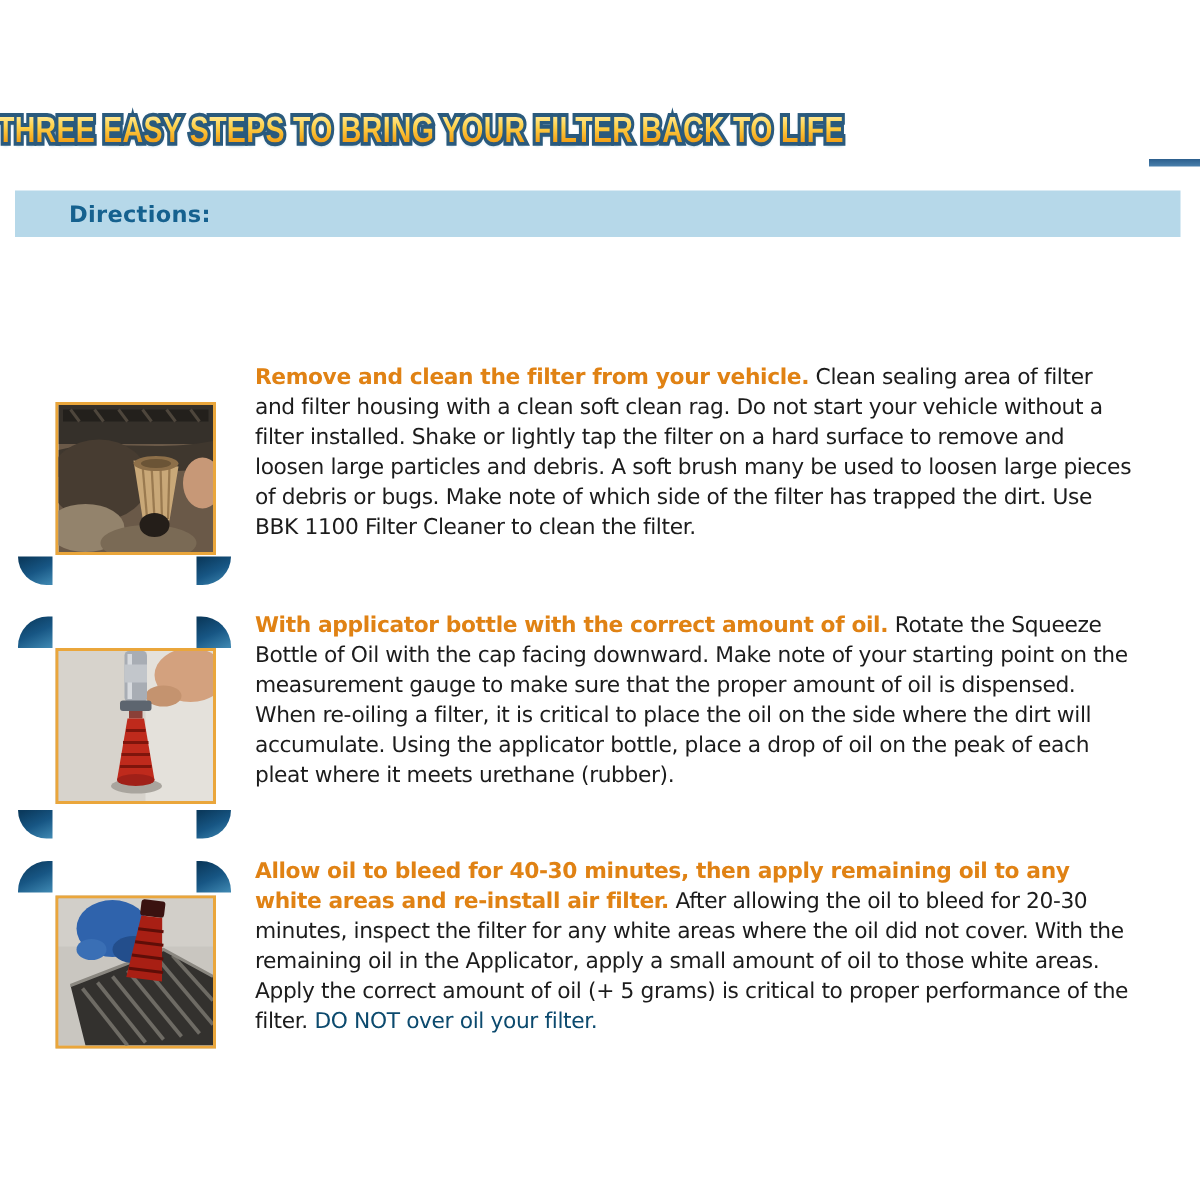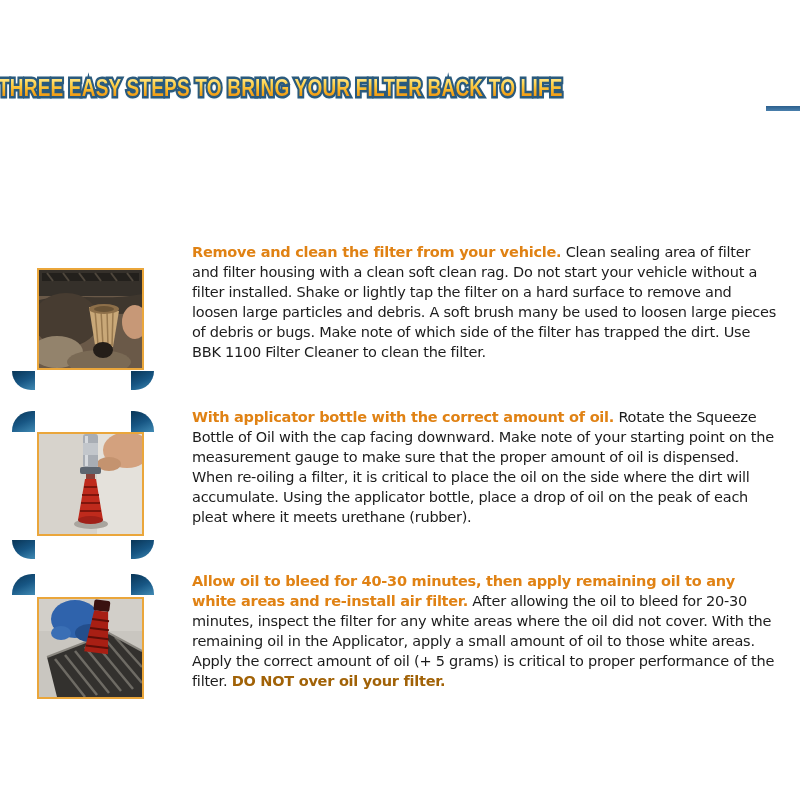--- a/index.html
+++ b/index.html
@@ -66,41 +66,44 @@
   .corner.br { border-bottom-right-radius:20px; }
   .corner.tl { border-top-left-radius:20px; }
   .corner.tr { border-top-right-radius:20px; }
   .c-s1 { top:371px; }
   .c-s2t { top:411px; }
   .c-s2b { top:540px; }
   .c-s3t { top:574px; }
 
   
   .step-text {
-    position:absolute; left:192px; width:586px;
+    position:absolute; left:170px; width:586px;
     font-size:14.5px; line-height:20px; letter-spacing:-0.25px; color:#1c1c1c;
   }
   .step1-text { top:242px; }
   .step2-text { top:407px; }
   .step3-text { top:571px; }
   .step-heading { color:#e08214; font-weight:bold; }
-  .step-body-bold { font-weight:bold; color:#a16207; }
+  .step-body-bold { font-weight:normal; color:#0c4a6e; }
 </style>
 </head>
 <body>
 
 <div class="page">
 
   <div class="banner">
     <span class="banner-stroke">THREE EASY STEPS TO BRING YOUR FILTER BACK TO LIFE</span>
     <span class="banner-fill">THREE EASY STEPS TO BRING YOUR FILTER BACK TO LIFE</span>
   </div>
 
   <div class="edge-bar"></div>
 
+  <div class="directions-bar">
+    <span class="directions-label">Directions:</span>
+  </div>
 
   <div class="photo-frame photo1">
     <svg width="103" height="98" viewBox="0 0 103 98" preserveAspectRatio="none">
       <rect width="103" height="98" fill="#6a5948"></rect>
       <rect width="103" height="26" fill="#35302a"></rect>
       <rect x="3" y="3" width="97" height="8" fill="#23201c"></rect>
       <line x1="8" y1="3" x2="14" y2="11" stroke="#4e463c" stroke-width="2"></line>
       <line x1="24" y1="3" x2="30" y2="11" stroke="#4e463c" stroke-width="2"></line>
       <line x1="40" y1="3" x2="46" y2="11" stroke="#4e463c" stroke-width="2"></line>
       <line x1="56" y1="3" x2="62" y2="11" stroke="#4e463c" stroke-width="2"></line>

